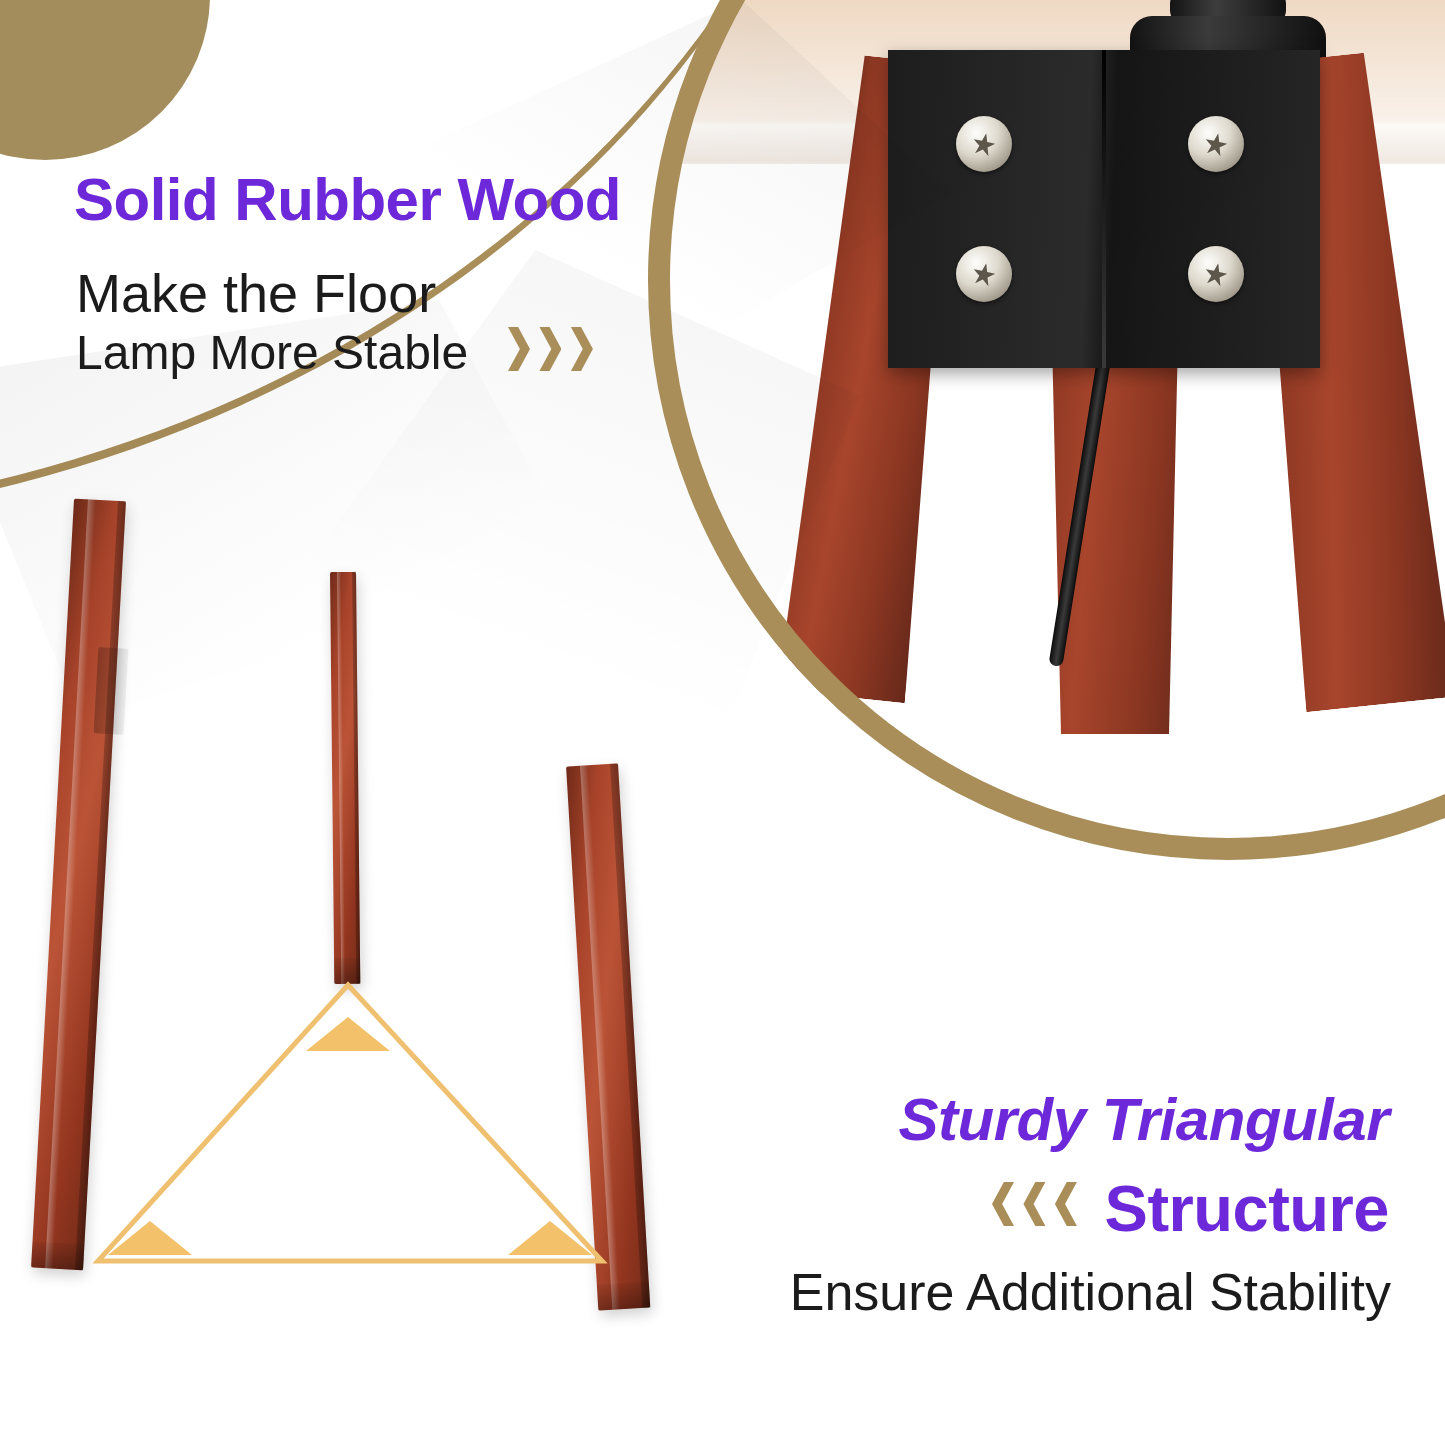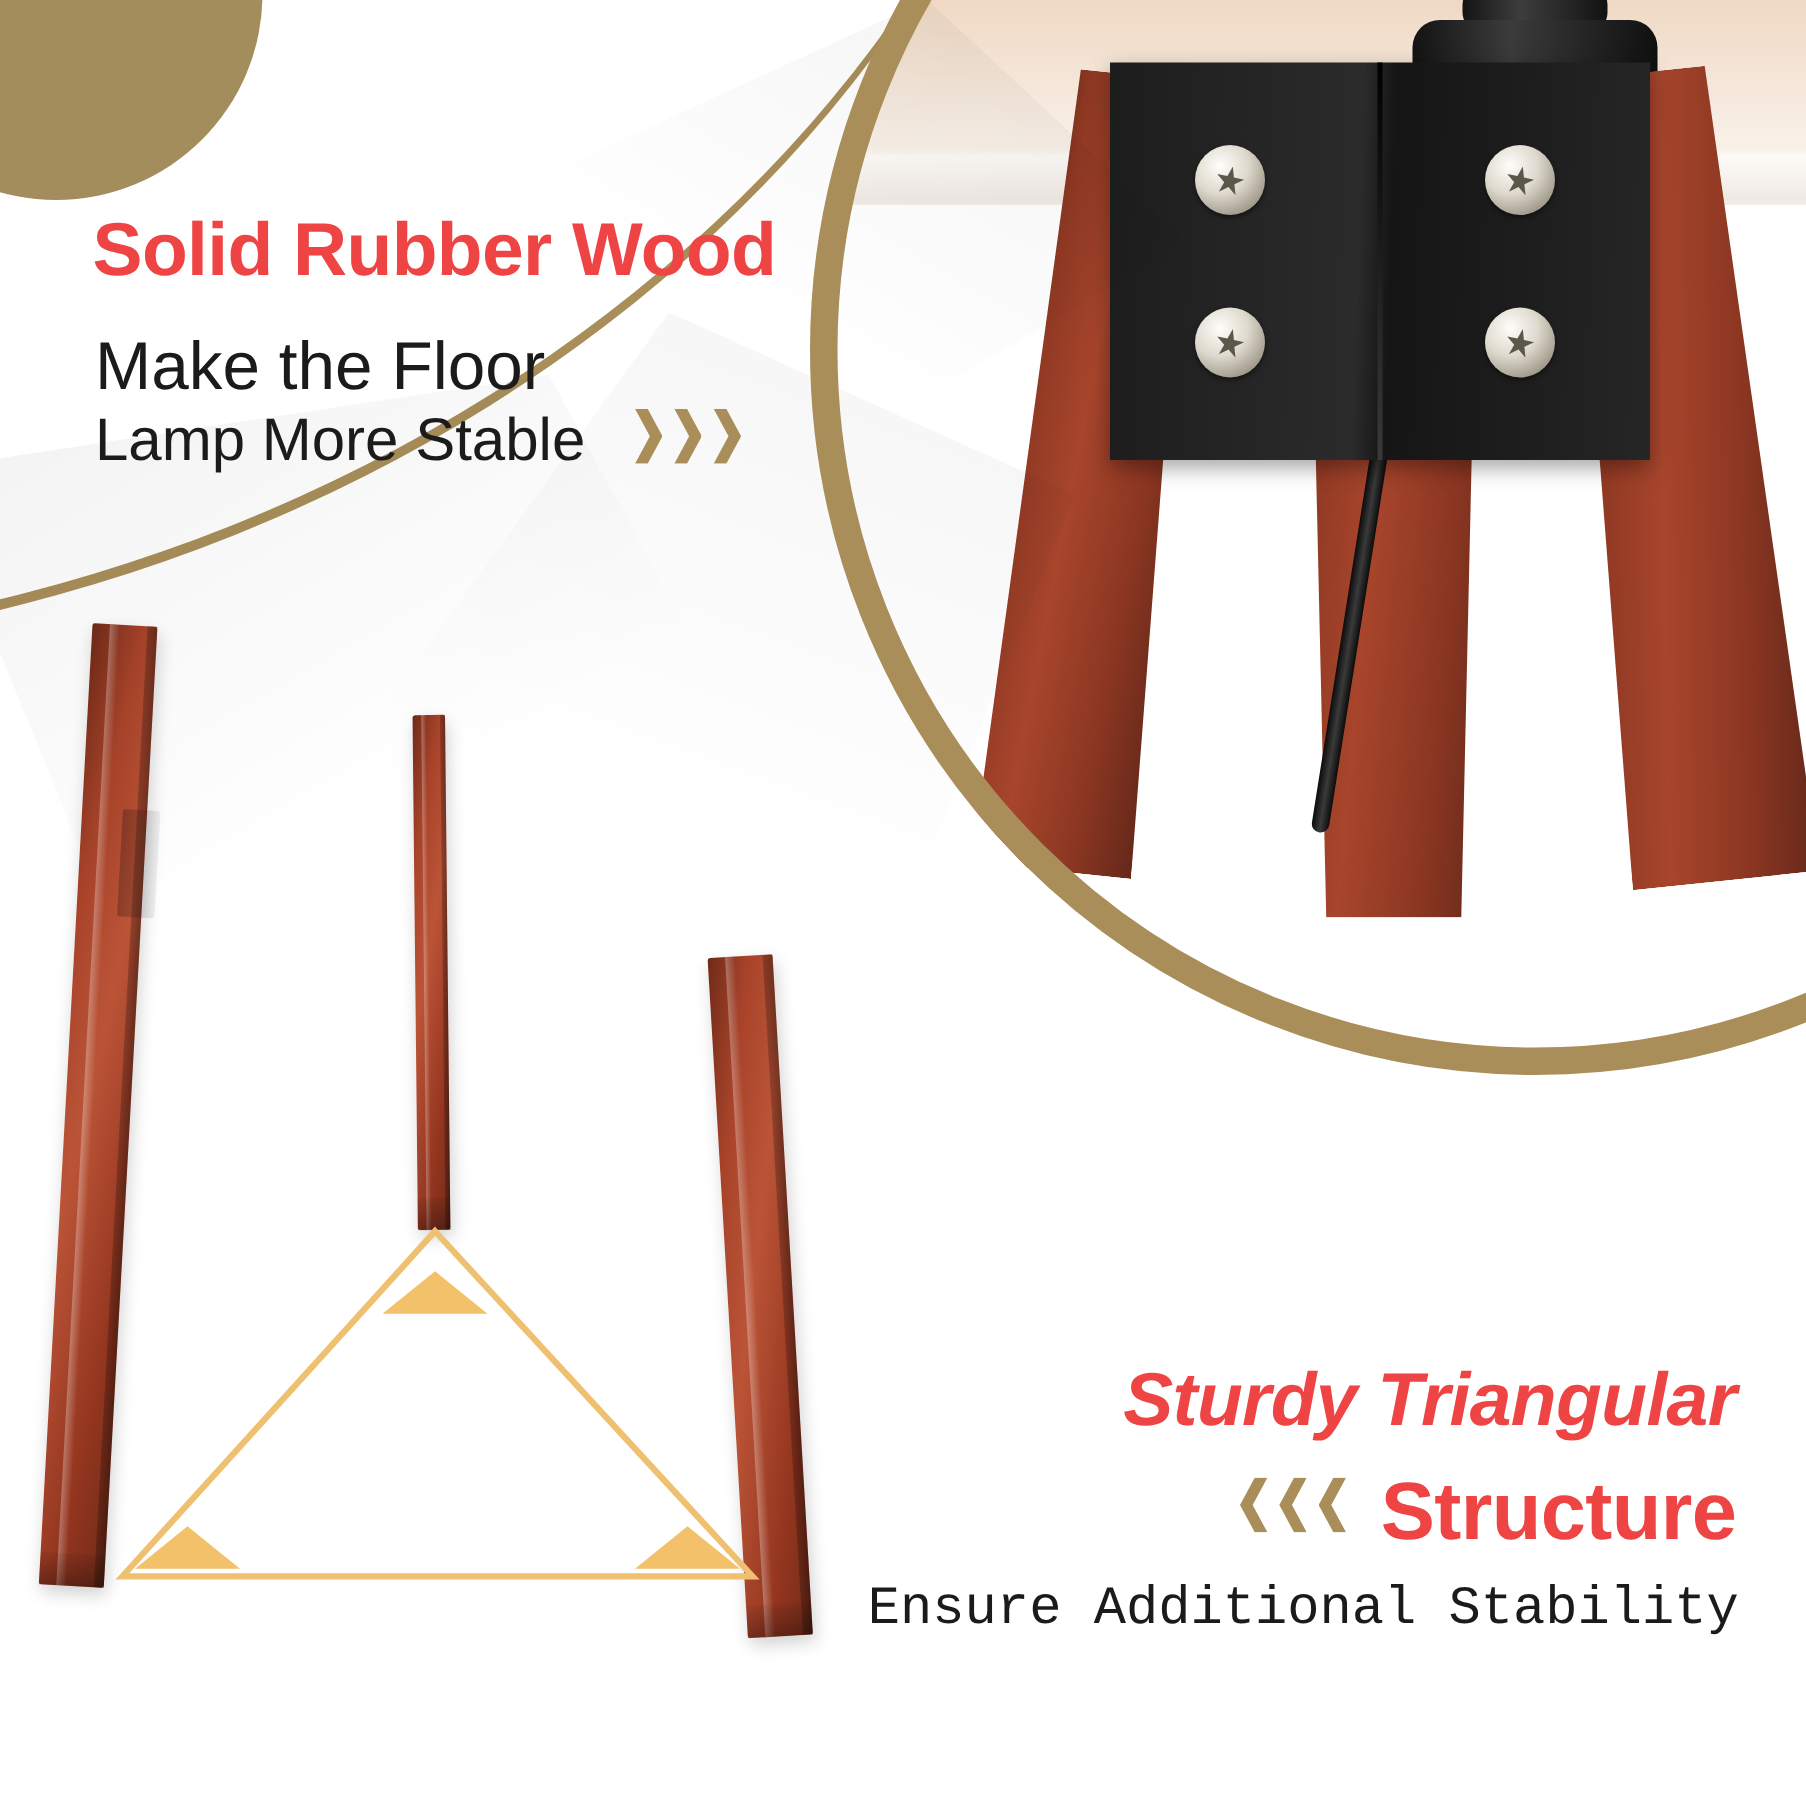--- a/index.html
+++ b/index.html
@@ -136,41 +136,41 @@
     background:linear-gradient(90deg,#0b0b0b,#3a3a3a 50%,#0b0b0b);
     border-radius:8px;
     transform:rotate(9deg);transform-origin:50% 0%;}
 
   
   .tri-wrap{position:absolute;left:90px;top:975px;width:520px;height:300px;z-index:7;}
 
   
   .headline{
     position:absolute;z-index:10;
-    color:#ef4444;
+    color:#6d28d9;
     font-weight:bold;
     letter-spacing:-.5px;
     white-space:nowrap;
   }
   .subline{
     position:absolute;z-index:10;
     color:#1b1b1b;
     font-weight:400;
     white-space:nowrap;
   }
 
   #tl-title{left:74px;top:168px;font-size:60px;line-height:1.05;}
   #tl-sub1 {left:76px;top:262px;font-size:54px;}
   #tl-sub2 {left:76px;top:325px;font-size:48px;}
   #tl-chev {position:absolute;left:508px;top:327px;z-index:10;}
 
   #br-title1{right:56px;top:1088px;font-size:60px;line-height:1.05;font-style:italic;}
   #br-title2{right:56px;top:1175px;font-size:65px;line-height:1.05;}
   #br-chev  {position:absolute;left:992px;top:1182px;z-index:10;}
-  #br-sub   {right:54px;top:1262px;font-size:43px;font-family:Liberation Mono, monospace;}
+  #br-sub   {right:54px;top:1262px;font-size:52px;}
 
   
   .chev{display:inline-block;width:22px;height:44px;background:#a98e59;
         vertical-align:middle;margin-right:5px;}
   .chev.r{clip-path:polygon(0% 0%,46% 0%,100% 50%,46% 100%,0% 100%,54% 50%);}
   .chev.l{clip-path:polygon(100% 0%,54% 0%,0% 50%,54% 100%,100% 100%,46% 50%);}
 
   
   .corner-disc{
     position:absolute;left:-120px;top:-170px;width:330px;height:330px;

